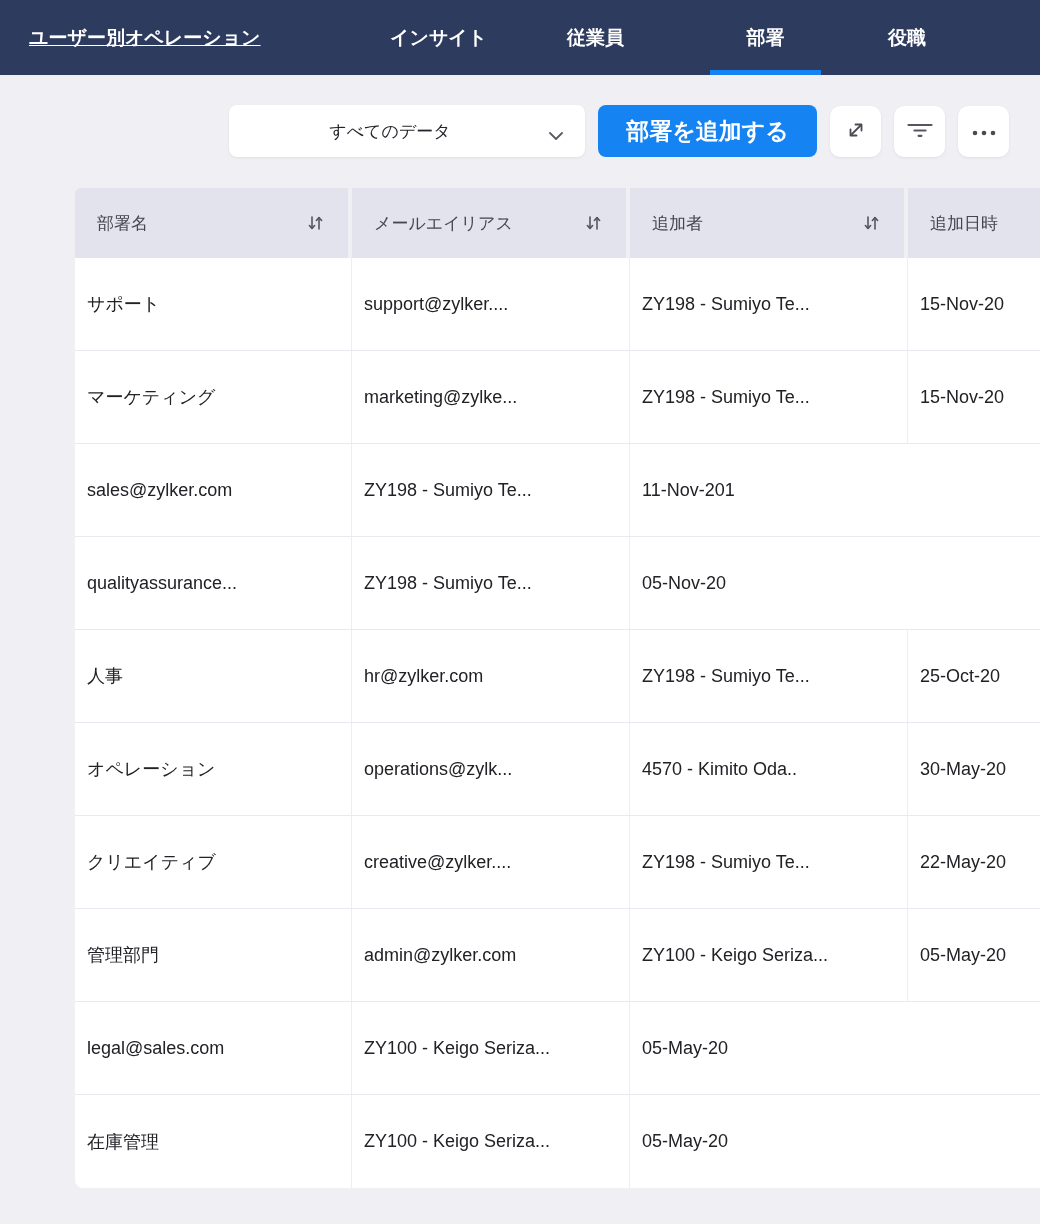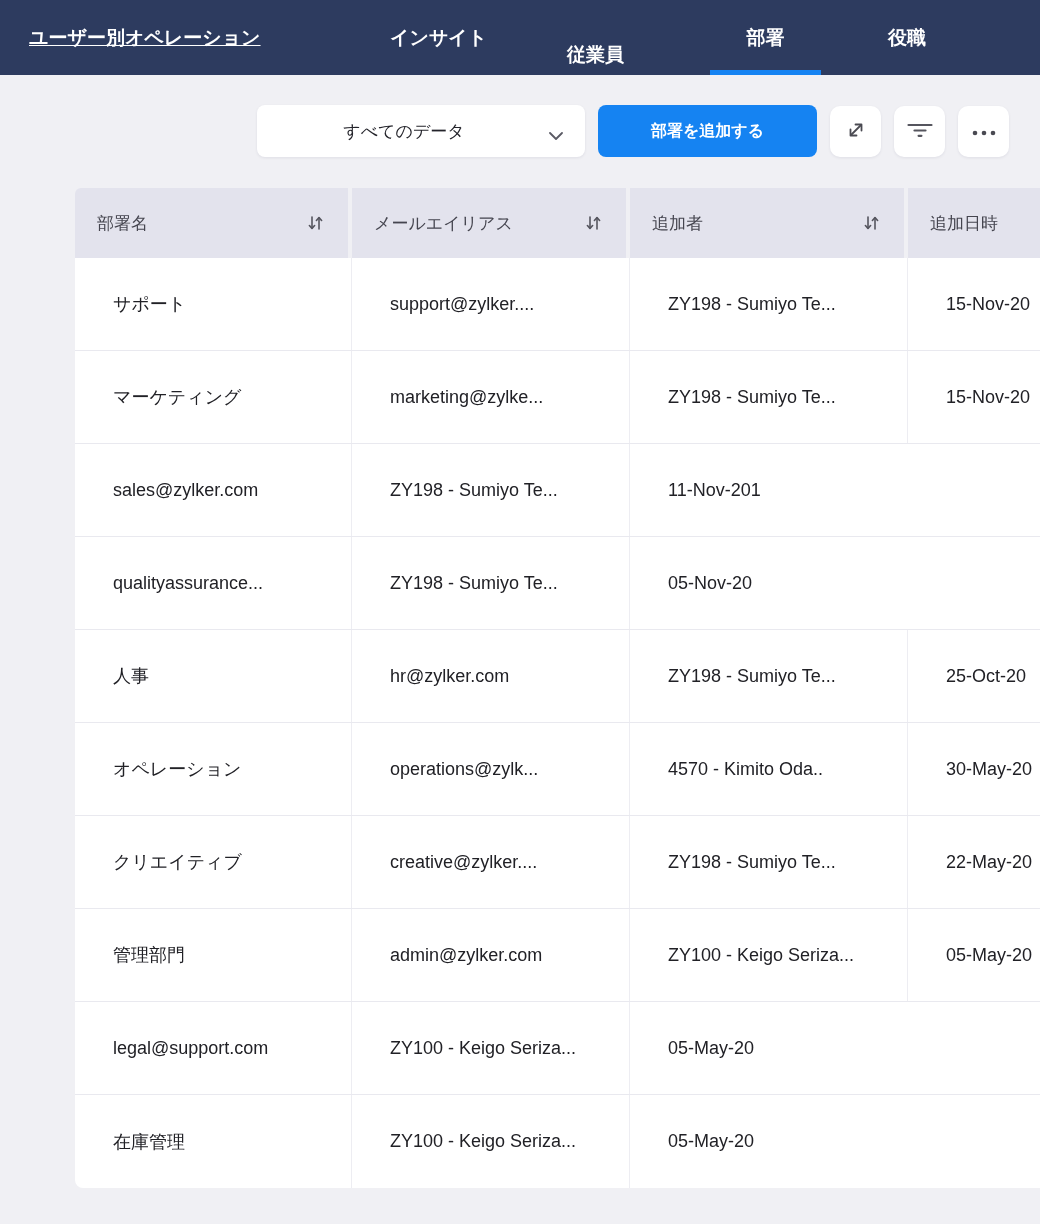--- a/index.html
+++ b/index.html
@@ -6,52 +6,52 @@
   html,body { width:1040px; height:1224px; }
   body { font-family:"Liberation Sans","DejaVu Sans",sans-serif; }
   .app { position:relative; width:1040px; height:1224px; background:#f0f0f4; overflow:hidden; }
 
   
   .nav { position:relative; width:100%; height:75px; background:#2d3b5f; }
   .nav-tab { position:absolute; top:0; height:75px; line-height:75px;
              color:#ffffff; font-size:19px; font-weight:700; cursor:pointer; white-space:nowrap; }
   .tab-1 { left:29px;text-decoration:underline; }
   .tab-2 { left:390px; }
-  .tab-3 { left:567px;margin-top:17px; }
+  .tab-3 { left:567px; }
   .tab-4 { left:710px; width:111px; text-align:center; }
   .tab-5 { left:888px; }
   .tab-underline { position:absolute; left:0; bottom:0; width:100%; height:5px; background:#1583f2; }
 
   
   .toolbar { position:absolute; top:105px; left:0; right:0; height:52px;
              display:flex; justify-content:flex-end; align-items:center; gap:13px; padding-right:31px; }
-  .dropdown { position:relative; width:328px; height:52px; background:#ffffff; border-radius:8px;
+  .dropdown { position:relative; width:356px; height:52px; background:#ffffff; border-radius:8px;
               box-shadow:0 1px 3px rgba(25,25,60,0.08); display:flex; align-items:center; justify-content:center;
               cursor:pointer; }
   .dropdown-label { font-size:17px; color:#23232a; padding-right:34px; }
   .dropdown-chevron { position:absolute; right:22px; top:22px; }
   .btn-primary { width:219px; height:52px; background:#1583f2; color:#ffffff; border:none; border-radius:8px;
-                 font-size:16px; font-weight:600; font-family:inherit; cursor:pointer; }
+                 font-size:23px; font-weight:600; font-family:inherit; cursor:pointer; }
   .icon-btn { width:51px; height:51px; background:#ffffff; border:none; border-radius:10px;
               box-shadow:0 1px 3px rgba(25,25,60,0.08); display:flex; align-items:center; justify-content:center;
               cursor:pointer; }
 
   
   .table-area { position:absolute; left:75px; top:188px; width:965px; height:1000px; overflow:hidden; }
   .thead, .trow { display:grid; grid-template-columns:277px 278px 278px 260px; width:1093px; }
   .thead { height:70px; }
   .th { background:#e3e3ed; display:flex; align-items:center; padding:0 24px 0 22px;
         font-size:17px; color:#45454f; cursor:pointer; white-space:nowrap; }
   .th.gap { border-right:4px solid #f0f0f4; }
   .th:first-child { border-top-left-radius:6px; }
   .sort-icon { margin-left:auto; display:flex; align-items:center; }
   .tbody { background:#ffffff; width:1093px; border-bottom-left-radius:8px; }
   .trow { height:93px; border-bottom:1px solid #e9e9ef; cursor:pointer; }
   .trow:last-child { border-bottom:none; }
-  .td { display:flex; align-items:center; padding-left:38px; font-size:18px; color:#212126;
+  .td { display:flex; align-items:center; padding-left:12px; font-size:18px; color:#212126;
         white-space:nowrap; overflow:hidden; }
   .td.sep { border-right:1px solid #ededf2; }
 </style>
 </head>
 <body>
 
 <div class="app">
 
   <div class="nav">
     <div class="nav-tab tab-1">ユーザー別オペレーション</div>
@@ -194,21 +194,21 @@
       </div>
 
       <div class="trow">
         <div class="td sep">管理部門</div>
         <div class="td sep">admin@zylker.com</div>
         <div class="td sep">ZY100 - Keigo Seriza...</div>
         <div class="td">05-May-20</div>
       </div>
 
       <div class="trow">
-        <div class="td sep">legal@support.com</div>
+        <div class="td sep">legal@sales.com</div>
         <div class="td sep">ZY100 - Keigo Seriza...</div>
         <div class="td">05-May-20</div>
       </div>
 
       <div class="trow">
         <div class="td sep">在庫管理</div>
         <div class="td sep">ZY100 - Keigo Seriza...</div>
         <div class="td">05-May-20</div>
       </div>
 

